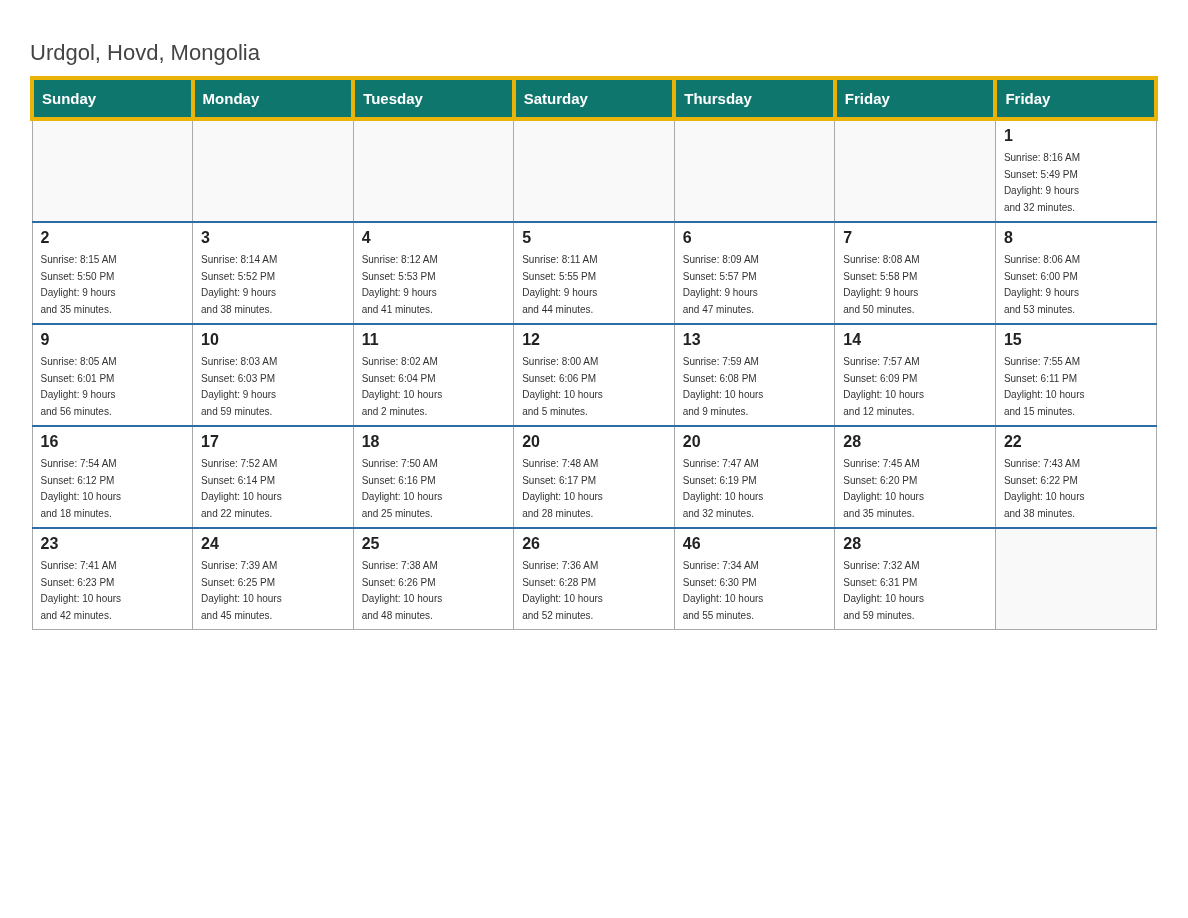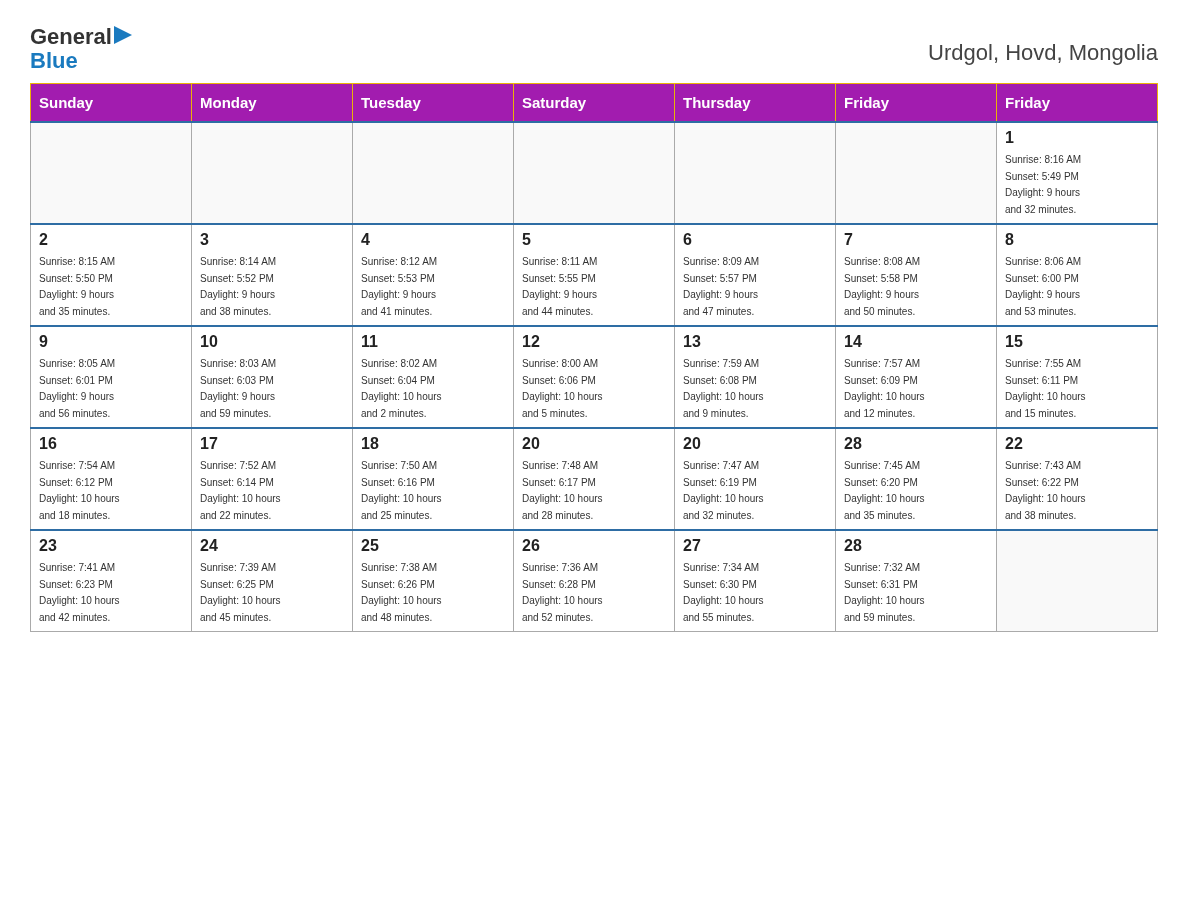--- a/index.html
+++ b/index.html
@@ -52,27 +52,27 @@
       font-weight: normal;
       color: #444;
       margin-top: 20px;
     }
     .calendar {
       width: 100%;
       border-collapse: collapse;
       margin-top: 10px;
     }
     .calendar thead tr th {
-      background-color: #a21caf;
+      background-color: #0f766e;
       color: #fff;
       font-size: 15px;
       font-weight: bold;
       padding: 10px 8px;
       text-align: left;
-      border: 1px solid #eab308;
+      border: 4px solid #eab308;
     }
     .calendar tbody tr td {
       vertical-align: top;
       border: 1px solid #aaa;
       padding: 6px 8px;
       width: 14.28%;
       min-height: 100px;
       font-size: 13px;
       color: #333;
       background: #fff;
@@ -93,31 +93,20 @@
       line-height: 1.55;
     }
     .calendar tbody tr {
       border-top: 2px solid #2e6da4;
     }
   </style>
 </head>
 <body>
 
 <div class="header">
-  <div class="logo">
-    <div class="logo-row">
-      <span class="logo-text-general">General</span>
-      <span style="display:inline-block; margin-left:2px;">
-        <svg width="18" height="18" viewBox="0 0 18 18">
-          <polygon points="0,0 18,9 0,18" fill="#1a7abf"></polygon>
-        </svg>
-      </span>
-    </div>
-    <span class="logo-text-blue">Blue</span>
-  </div>
   <div class="title-block">
     <h2>Urdgol, Hovd, Mongolia</h2>
   </div>
 </div>
 
 <table class="calendar">
   <thead>
     <tr>
     <th>Sunday</th>
         <th>Monday</th>
@@ -163,18 +152,18 @@
         <td><span class="day-number">20</span><span class="day-info">Sunrise: 7:48 AM<br>Sunset: 6:17 PM<br>Daylight: 10 hours<br>and 28 minutes.</span></td>
         <td><span class="day-number">20</span><span class="day-info">Sunrise: 7:47 AM<br>Sunset: 6:19 PM<br>Daylight: 10 hours<br>and 32 minutes.</span></td>
         <td><span class="day-number">28</span><span class="day-info">Sunrise: 7:45 AM<br>Sunset: 6:20 PM<br>Daylight: 10 hours<br>and 35 minutes.</span></td>
         <td><span class="day-number">22</span><span class="day-info">Sunrise: 7:43 AM<br>Sunset: 6:22 PM<br>Daylight: 10 hours<br>and 38 minutes.</span></td>
       </tr>
       <tr>
         <td><span class="day-number">23</span><span class="day-info">Sunrise: 7:41 AM<br>Sunset: 6:23 PM<br>Daylight: 10 hours<br>and 42 minutes.</span></td>
         <td><span class="day-number">24</span><span class="day-info">Sunrise: 7:39 AM<br>Sunset: 6:25 PM<br>Daylight: 10 hours<br>and 45 minutes.</span></td>
         <td><span class="day-number">25</span><span class="day-info">Sunrise: 7:38 AM<br>Sunset: 6:26 PM<br>Daylight: 10 hours<br>and 48 minutes.</span></td>
         <td><span class="day-number">26</span><span class="day-info">Sunrise: 7:36 AM<br>Sunset: 6:28 PM<br>Daylight: 10 hours<br>and 52 minutes.</span></td>
-        <td><span class="day-number">27</span><span class="day-info">Sunrise: 7:34 AM<br>Sunset: 6:30 PM<br>Daylight: 10 hours<br>and 55 minutes.</span></td>
+        <td><span class="day-number">46</span><span class="day-info">Sunrise: 7:34 AM<br>Sunset: 6:30 PM<br>Daylight: 10 hours<br>and 55 minutes.</span></td>
         <td><span class="day-number">28</span><span class="day-info">Sunrise: 7:32 AM<br>Sunset: 6:31 PM<br>Daylight: 10 hours<br>and 59 minutes.</span></td>
         <td class="empty"></td>
       </tr>
     </tbody>
 </table>
 
 </body></html>

